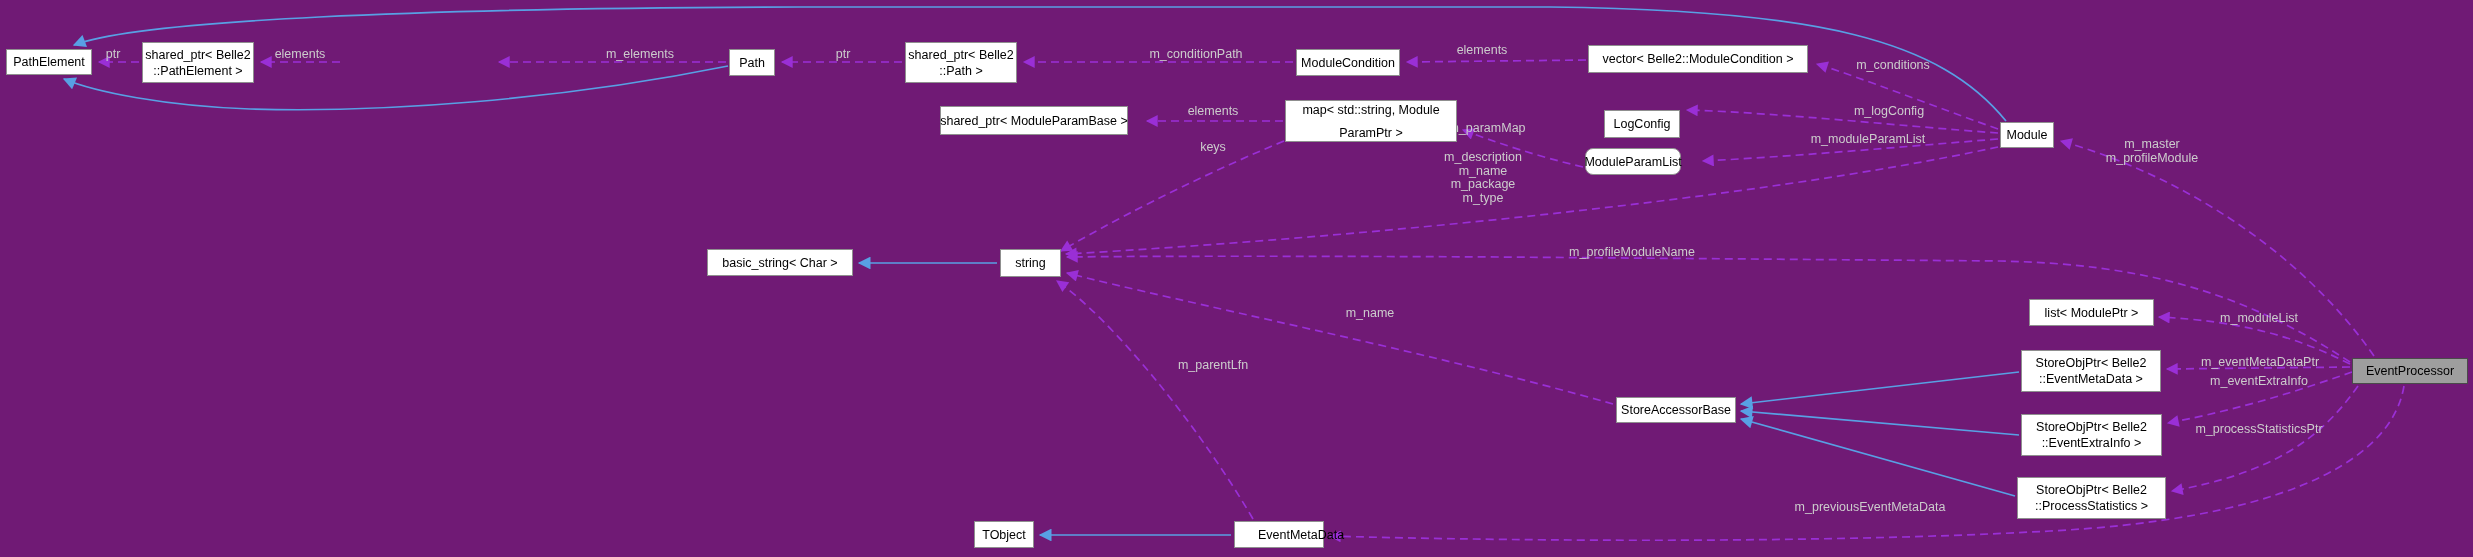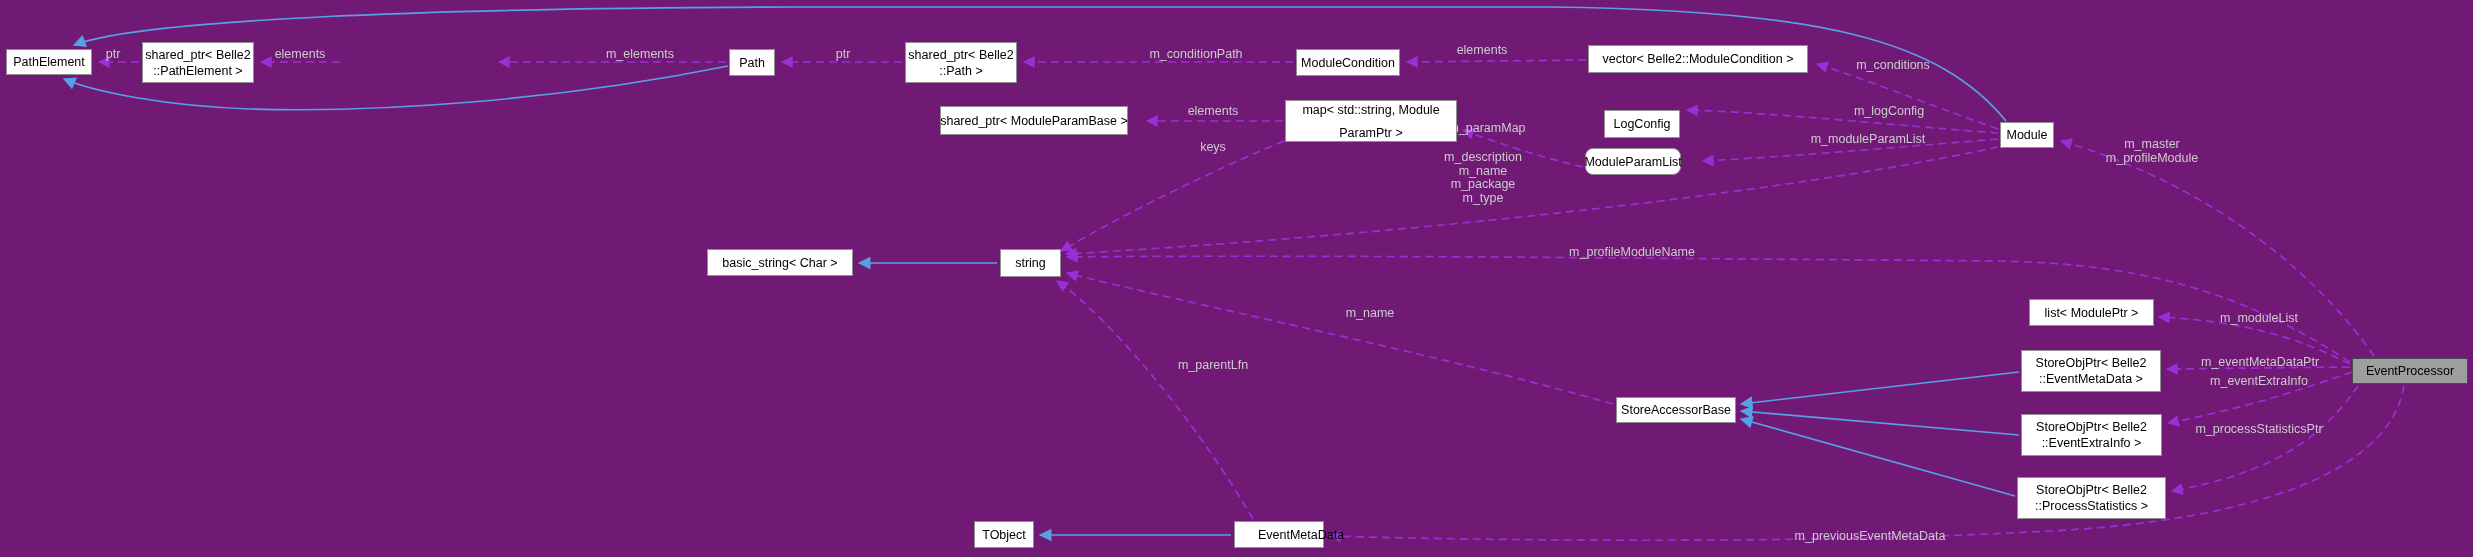--- a/index.html
+++ b/index.html
@@ -165,21 +165,21 @@
     </div>
     <div class="edge-label" style="left: 2260px; top: 363px;">
       <div>m_eventMetaDataPtr</div>
     </div>
     <div class="edge-label" style="left: 2259px; top: 382px;">
       <div>m_eventExtraInfo</div>
     </div>
     <div class="edge-label" style="left: 2259px; top: 430px;">
       <div>m_processStatisticsPtr</div>
     </div>
-    <div class="edge-label" style="left: 1858px; top: 537px; padding-left: 24px;">
+    <div class="edge-label" style="left: 1858px; top: 508px; padding-left: 24px;">
       <div>m_previousEventMetaData</div>
     </div>
     <div class="node" style="left: 6px; top: 49px; width: 86px; height: 26px;">
       <div>PathElement</div>
     </div>
     <div class="node" style="left: 142px; top: 42px; width: 112px; height: 41px;">
       <div>shared_ptr&lt; Belle2</div>
       <div>::PathElement &gt;</div>
     </div>
     <div class="node" style="left: 729px; top: 49px; width: 46px; height: 27px;">

